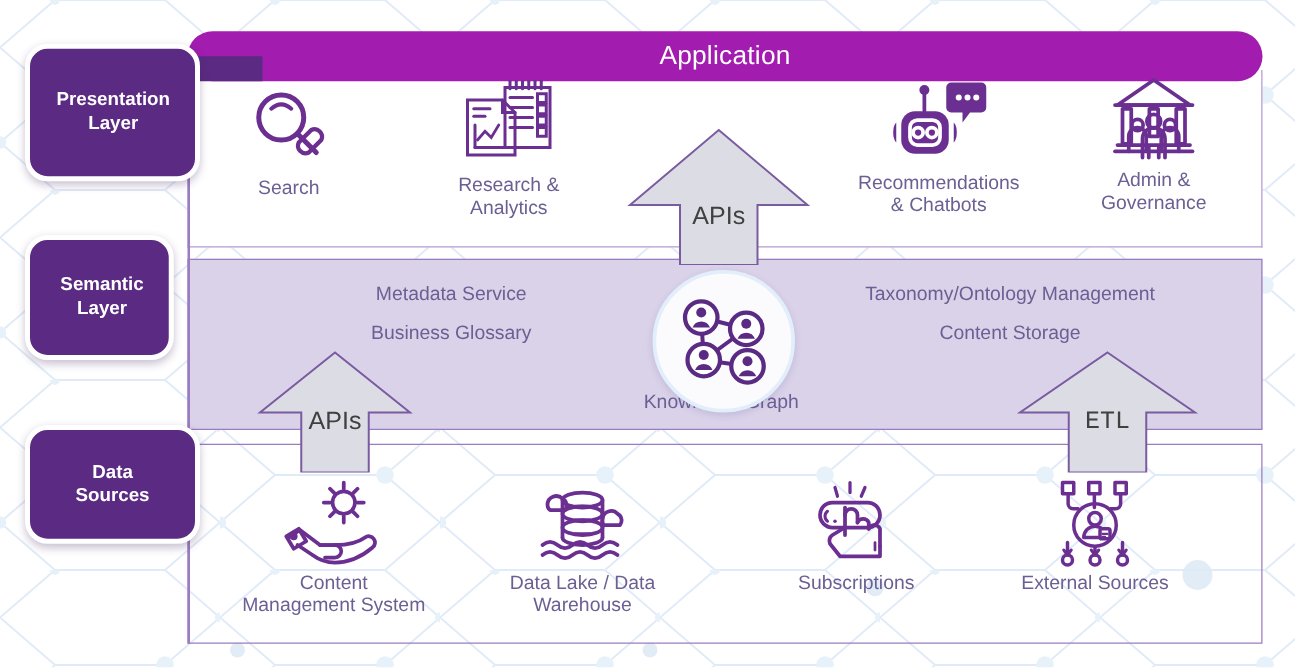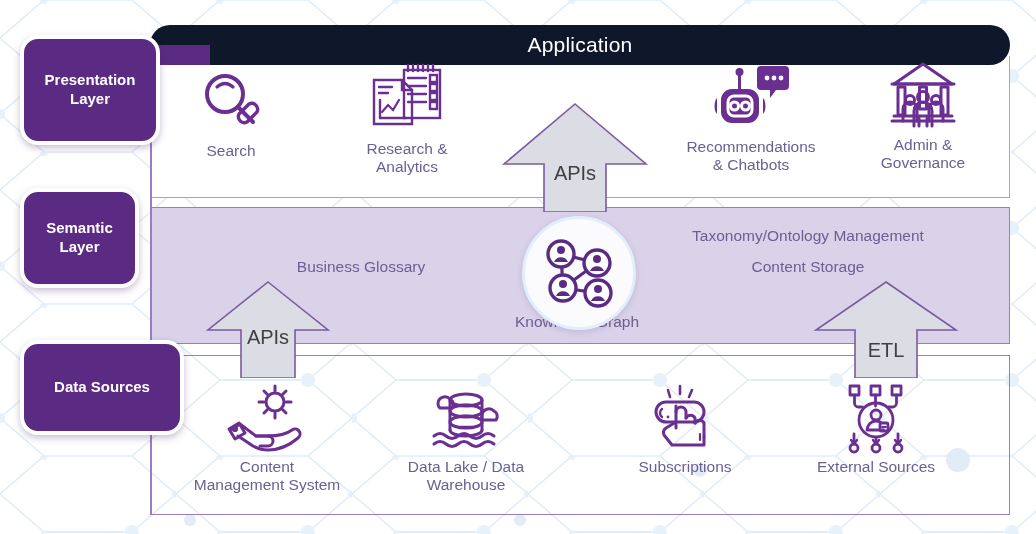--- a/index.html
+++ b/index.html
@@ -34,46 +34,46 @@
 
   
   #panel-spine{
     position:absolute;left:150px;top:56px;width:2px;height:459px;
     background:#9b7cc0;z-index:3;
   }
 
   
   #application-bar{
     position:absolute;left:150px;top:25px;width:860px;height:40px;
-    background:#0f172a;border-radius:20px;
+    background:#a21caf;border-radius:20px;
     z-index:4;
     display:flex;align-items:center;justify-content:center;
   }
   #application-bar .app-title{
     color:#ffffff;font-size:21px;font-weight:400;letter-spacing:.2px;
     font-family:"Liberation Sans", sans-serif;
   }
   
   #application-bar::after{
     content:"";position:absolute;left:0;bottom:0;width:60px;height:20px;
     background:#5b2b83;
   }
 
   
   .layer-chip{
     position:absolute;z-index:9;box-sizing:border-box;
     background:#5b2b83;border:4px solid #ffffff;border-radius:18px;
     box-shadow:0 3px 7px rgba(60,30,90,.28);
-    display:flex;align-items:center;justify-content:center;text-align:center;
+    display:flex;align-items:center;justify-content:flex-end;text-align:center;
     color:#ffffff;font-weight:bold;font-size:15px;line-height:1.25;
-    padding:4px 4px;
+    padding:4px 20px;
   }
   #chip-presentation{left:20px;top:35px;width:140px;height:110px;}
   #chip-semantic{left:20px;top:188px;width:119px;height:100px;}
-  #chip-datasources{left:20px;top:340px;width:164px;height:95px;}
+  #chip-datasources{left:20px;top:340px;width:140px;height:95px;}
 
   
   .tile{position:absolute;z-index:5;text-align:center;}
   .tile .icon{display:block;margin:0 auto;}
   .tile .caption{
     margin-top:4px;color:#6b5f93;font-size:15.5px;line-height:1.18;
     font-family:Liberation Sans, sans-serif;white-space:pre-line;
   }
 
   
@@ -111,21 +111,21 @@
   .arrow{position:absolute;z-index:7;}
   .arrow .arrow-label{
     position:absolute;left:0;right:0;text-align:center;
     color:#404040;font-size:20px;font-family:"Liberation Sans", sans-serif;
   }
   #arrow-apis-top{left:500px;top:100px;width:150px;height:112px;}
   #arrow-apis-top .arrow-label{top:62px;}
   #arrow-apis-left{left:204px;top:278px;width:128px;height:100px;}
   #arrow-apis-left .arrow-label{top:48px;}
   #arrow-etl{left:812px;top:278px;width:148px;height:100px;}
-  #arrow-etl .arrow-label{top:61px;}
+  #arrow-etl .arrow-label{top:48px;font-family:Liberation Mono, monospace;}
 </style>
 </head>
 <body>
 
 <div id="stage">
 
   <svg id="bg" viewBox="0 0 1036 534">
     <defs>
       <pattern id="hexpat" width="176" height="152" patternUnits="userSpaceOnUse">
         <g fill="none" stroke="#dce8f7" stroke-width="1.6">
@@ -257,20 +257,21 @@
         <circle cx="37" cy="39" r="5.5"></circle>
         <path d="M28 68 v-15 a9 9 0 0 1 18 0 v15"></path>
         <line x1="33" y1="68" x2="33" y2="60"></line>
         <line x1="41" y1="68" x2="41" y2="60"></line>
       </g>
     </svg>
     <div class="caption">Admin &amp;
 Governance</div>
   </div>
 
+  <div class="sem-text" id="sem-metadata">Metadata Service</div>
   <div class="sem-text" id="sem-glossary">Business Glossary</div>
   <div class="sem-text" id="sem-taxonomy">Taxonomy/Ontology Management</div>
   <div class="sem-text" id="sem-storage">Content Storage</div>
   <div class="sem-text" id="sem-kg-label">Knowledge Graph</div>
 
   <div id="knowledge-graph-node">
     <svg width="86" height="86" viewBox="0 0 86 86">
       <g stroke="#5b2b83" stroke-width="3.2" fill="none">
         <line x1="25" y1="24" x2="61" y2="33"></line>
         <line x1="25" y1="24" x2="27" y2="58"></line>

